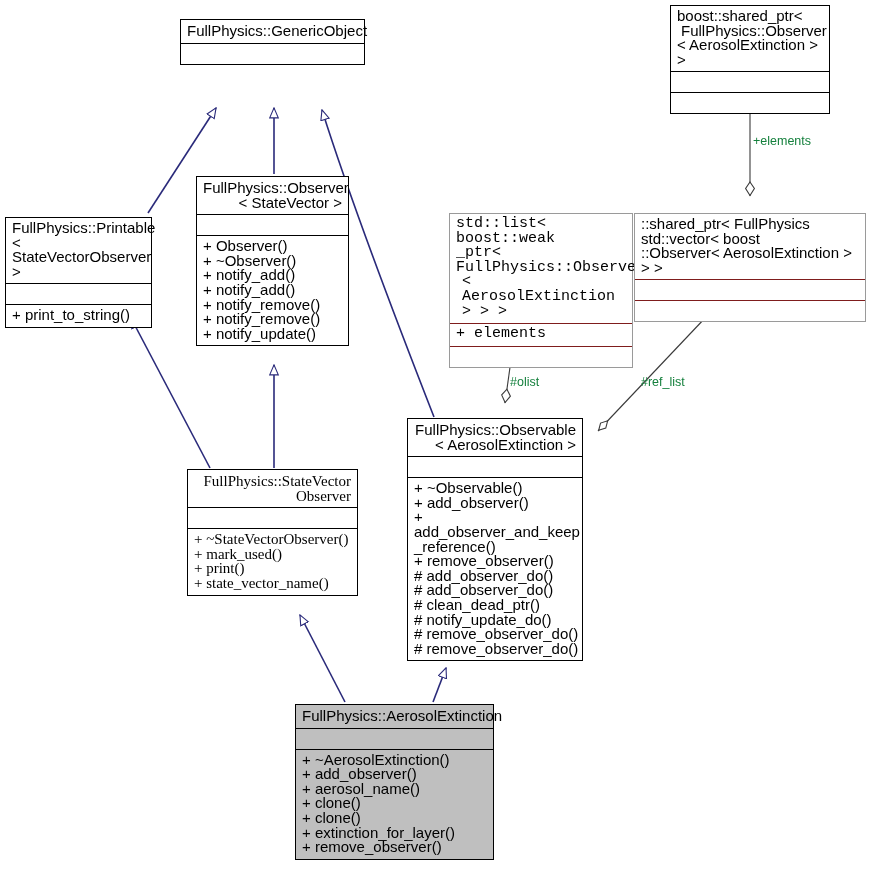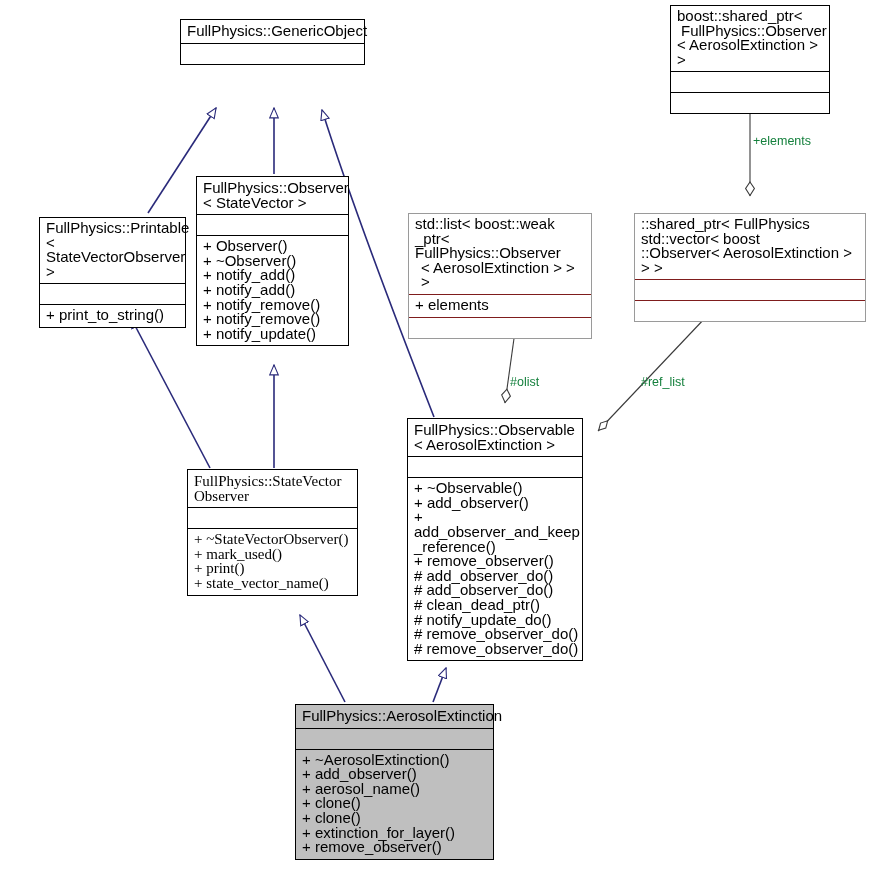--- a/index.html
+++ b/index.html
@@ -42,21 +42,21 @@
     background: #bfbfbf;
   }
   .uml-box.filled .sec {
     background: #bfbfbf;
   }
   .sec {
     box-sizing: border-box;
     padding: 3px 6px 4px 6px;
   }
   .sec.title {
-    text-align: left;
+    text-align: right;
     padding: 4px 6px 4px 6px;
   }
   .sec.divider {
     border-top: 1px solid #000000;
   }
   .thin .sec.divider {
     border-top: 1px solid #7f1d1d;
   }
   .sec.empty {
     height: 21px;
@@ -148,21 +148,21 @@
   <div class="uml-box" id="box-shared-ptr-observer" style="left:670px; top:5px; width:160px;">
     <div class="sec">
       <span class="tline">boost::shared_ptr&lt;</span>
       <span class="tline" style="padding-left:4px;">FullPhysics::Observer</span>
       <span class="tline">&lt; AerosolExtinction &gt; &gt;</span>
     </div>
     <div class="sec divider empty"></div>
     <div class="sec divider empty"></div>
   </div>
 
-  <div class="uml-box" id="box-printable" style="left:5px; top:217px; width:147px;margin-left:34px;">
+  <div class="uml-box" id="box-printable" style="left:5px; top:217px; width:147px;">
     <div class="sec">
       <span class="tline">FullPhysics::Printable</span>
       <span class="tline">&lt; StateVectorObserver &gt;</span>
     </div>
     <div class="sec divider empty"></div>
     <div class="sec divider">
       <div class="mrow">+ print_to_string()</div>
     </div>
   </div>
 
@@ -176,21 +176,21 @@
       <div class="mrow">+ Observer()</div>
       <div class="mrow">+ ~Observer()</div>
       <div class="mrow">+ notify_add()</div>
       <div class="mrow">+ notify_add()</div>
       <div class="mrow">+ notify_remove()</div>
       <div class="mrow">+ notify_remove()</div>
       <div class="mrow">+ notify_update()</div>
     </div>
   </div>
 
-  <div class="uml-box thin" id="box-std-list" style="left:408px; top:213px; width:184px;">
+  <div class="uml-box thin" id="box-std-list" style="left:449px; top:213px; width:184px;font-family:Liberation Mono, monospace;">
     <div class="sec">
       <span class="tline">std::list&lt; boost::weak</span>
       <span class="tline">_ptr&lt; FullPhysics::Observer</span>
       <span class="tline" style="padding-left:6px;">&lt; AerosolExtinction &gt; &gt; &gt;</span>
     </div>
     <div class="sec divider">
       <div class="mrow">+ elements</div>
     </div>
     <div class="sec divider empty"></div>
   </div>

